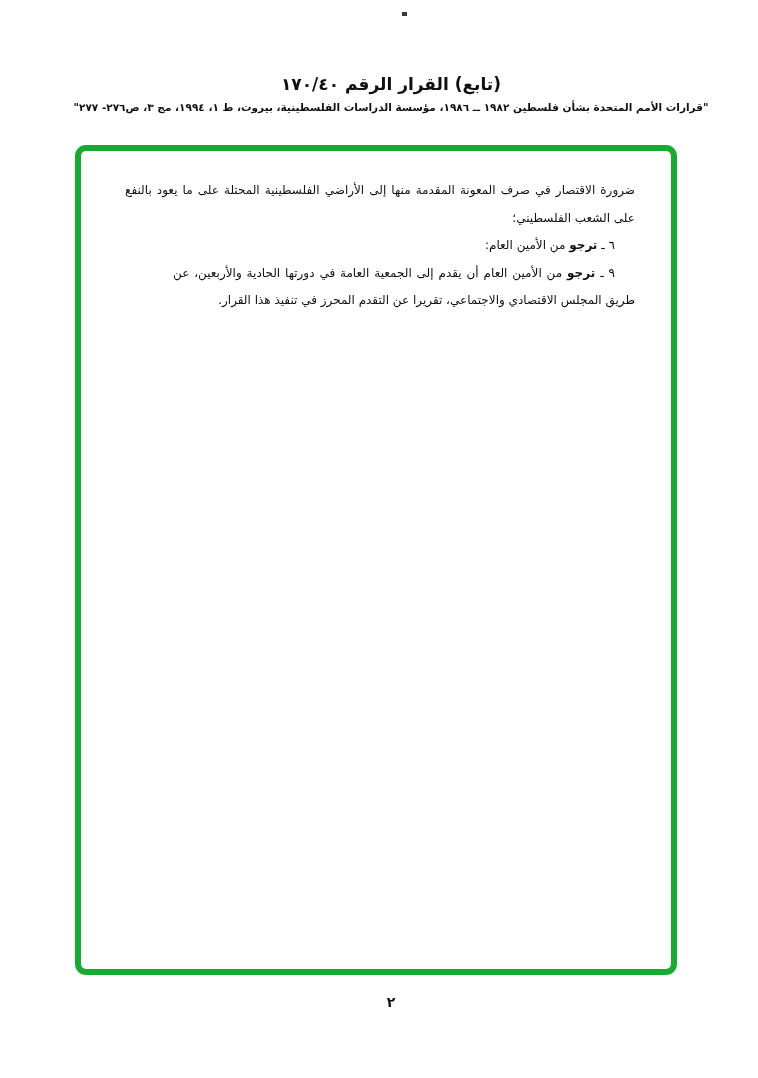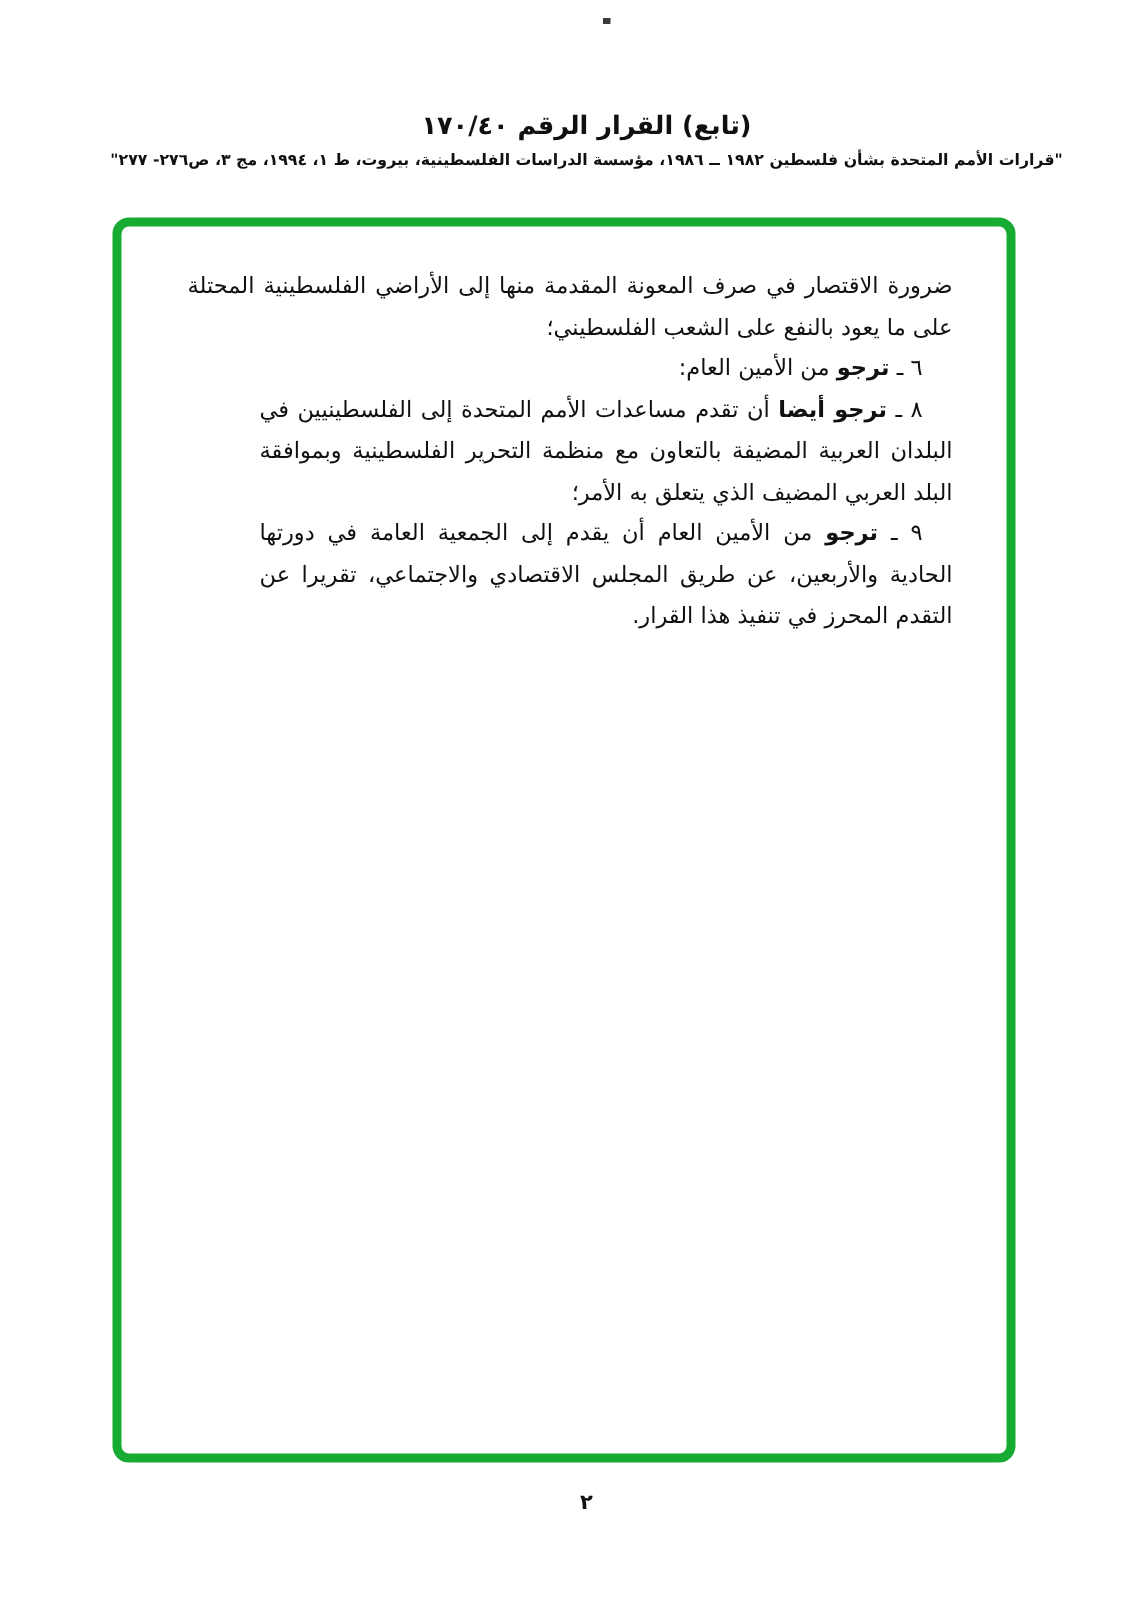--- a/index.html
+++ b/index.html
@@ -39,21 +39,21 @@
     width:602px;height:830px;box-sizing:border-box;
     border:6px solid var(--frame-green);
     border-radius:11px;
     background:#ffffff;
   }
   .body-text{
     position:absolute;top:0;left:0;right:0;bottom:0;
     padding:26px 36px 10px 44px;
     direction:rtl;
     text-align:justify;
-    font-size:15px;
+    font-size:12px;
     line-height:27.5px;
     color:var(--ink);
     overflow:hidden;
   }
   .para{margin:0;}
   .para.indent{text-indent:20px;margin-left:48px;}
   .bold{font-weight:700;}
   .page-number{
     position:absolute;top:994px;left:0;right:0;
     text-align:center;
@@ -70,20 +70,19 @@
 
   <div class="header">
     <h1 class="doc-title">(تابع) القرار الرقم ١٧٠/٤٠</h1>
     <div class="doc-citation">"قرارات الأمم المتحدة بشأن فلسطين ١٩٨٢ ــ ١٩٨٦، مؤسسة الدراسات الفلسطينية، بيروت، ط ١، ١٩٩٤، مج ٣، ص٢٧٦- ٢٧٧"</div>
   </div>
 
   <div class="frame">
     <div class="body-text">
         <p class="para"><span>ضرورة الاقتصار في صرف المعونة المقدمة منها إلى الأراضي الفلسطينية المحتلة على ما يعود بالنفع على الشعب الفلسطيني؛</span></p>
         <p class="para indent"><span>٦ ـ </span><span class="bold">ترجو</span><span> من الأمين العام:</span></p>
-        <p class="para indent"><span>٨ ـ </span><span class="bold">ترجو أيضا</span><span> أن تقدم مساعدات الأمم المتحدة إلى الفلسطينيين في البلدان العربية المضيفة بالتعاون مع منظمة التحرير الفلسطينية وبموافقة البلد العربي المضيف الذي يتعلق به الأمر؛</span></p>
         <p class="para indent"><span>٩ ـ </span><span class="bold">ترجو</span><span> من الأمين العام أن يقدم إلى الجمعية العامة في دورتها الحادية والأربعين، عن طريق المجلس الاقتصادي والاجتماعي، تقريرا عن التقدم المحرز في تنفيذ هذا القرار.</span></p>
       </div>
   </div>
 
   <div class="page-number">٢</div>
 
 </div>
 
 </body></html>

